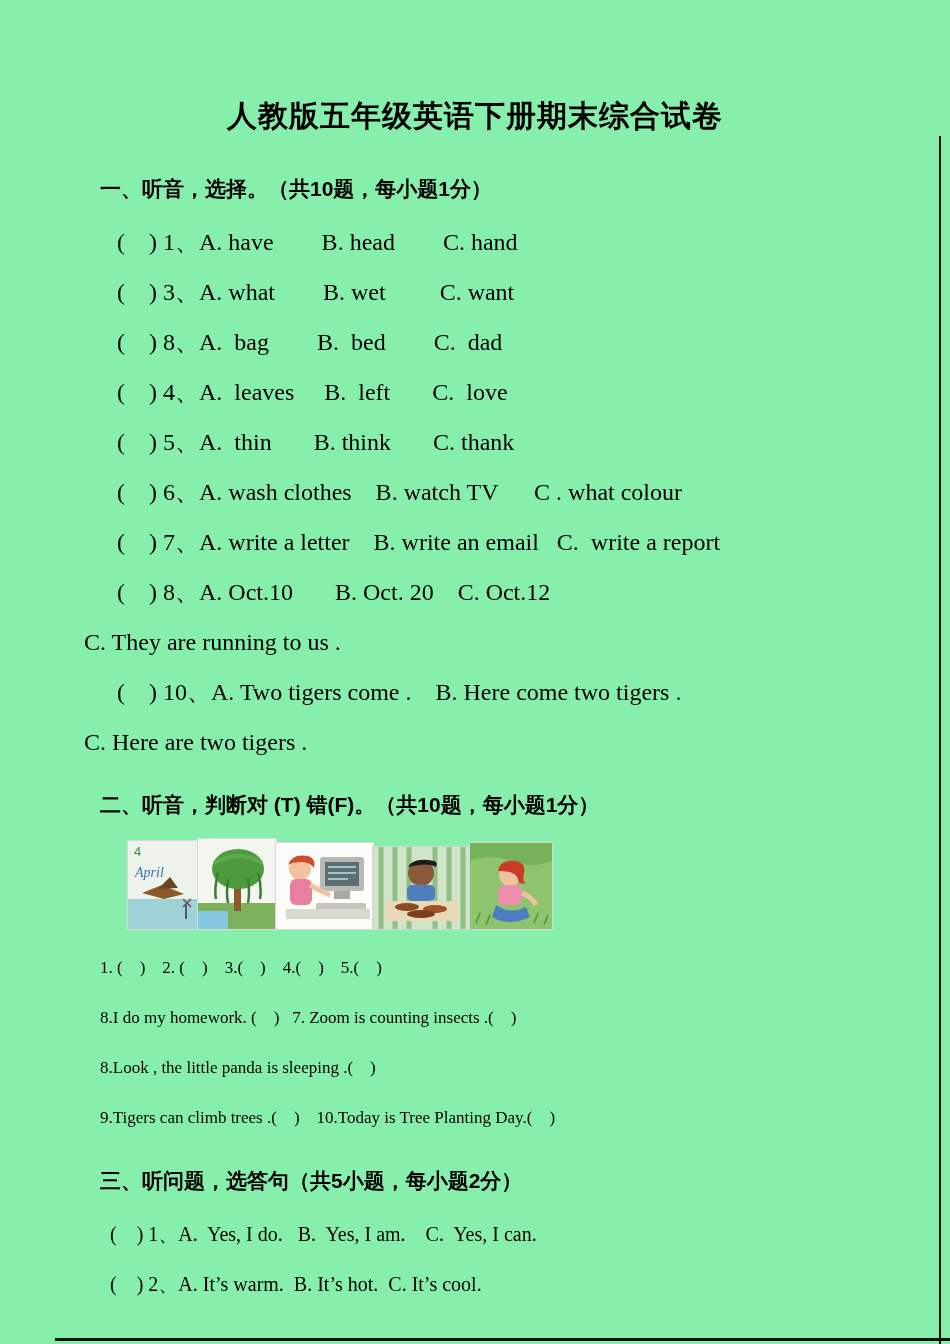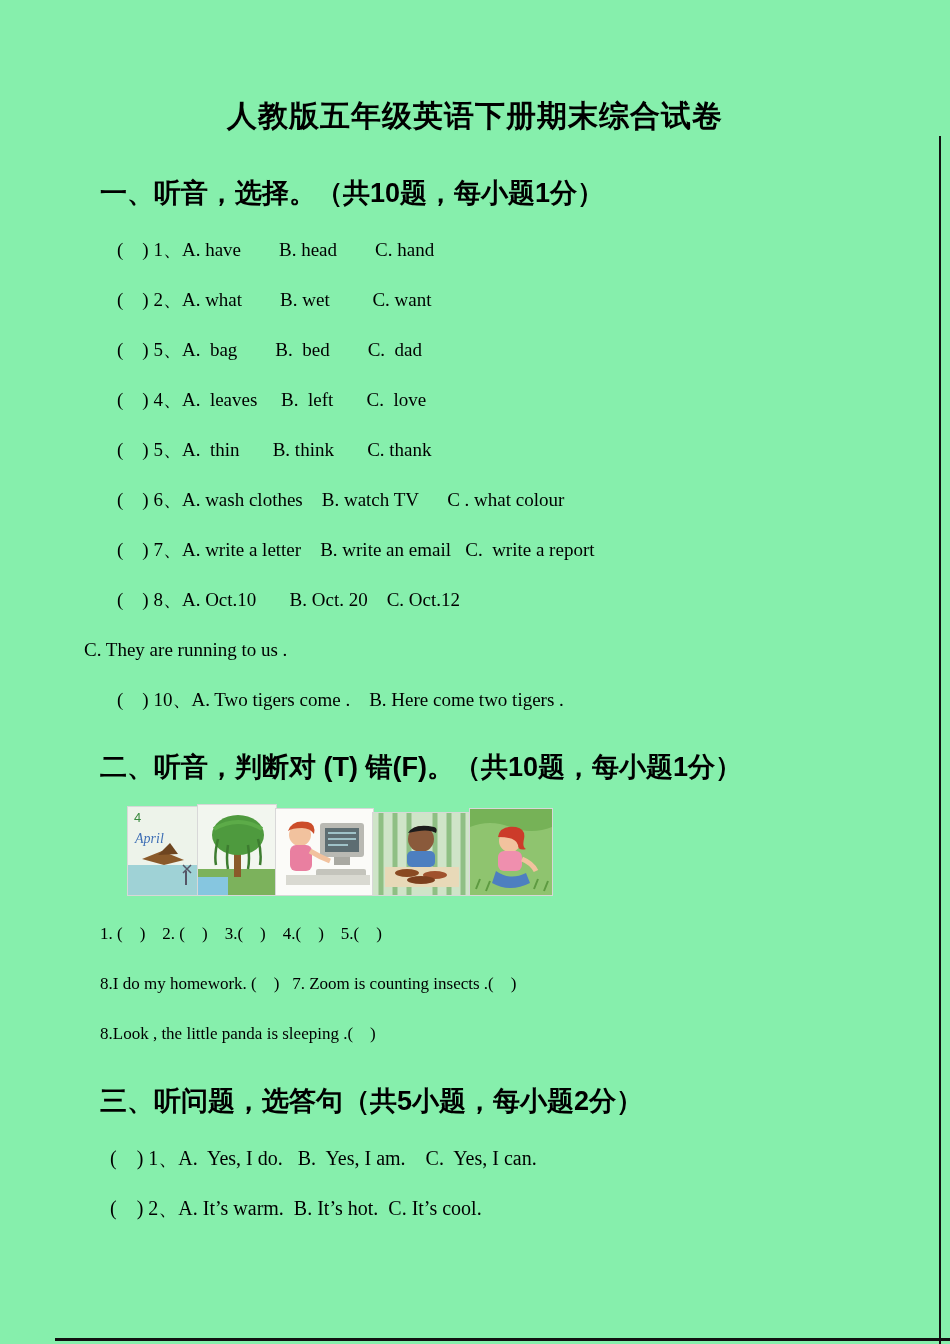--- a/index.html
+++ b/index.html
@@ -23,26 +23,26 @@
     text-align:center;
     font-family:"Liberation Sans", sans-serif;
     font-weight:bold;
     font-size:30px;
     letter-spacing:1px;
     white-space:pre-wrap;
   }
   .sec-heading {
     font-family:"Liberation Sans", sans-serif;
     font-weight:bold;
-    font-size:27px;
+    font-size:21px;
     margin:38px 11px 0 100px;
     white-space:pre-wrap;
   }
   .qline {
-    font-size:19px;
+    font-size:24px;
     line-height:22px;
     margin:28px 0 0 117px;
     white-space:pre-wrap;
   }
   .qline.cont { margin-left:84px; }
   .s2line {
     font-size:17px;
     line-height:22px;
     margin:28px 0 0 100px;
     white-space:pre-wrap;
@@ -76,29 +76,30 @@
 </style>
 </head>
 <body>
 
 <div class="page">
 
   <h1 class="title">人教版五年级英语下册期末综合试卷</h1>
 
   <h2 class="sec-heading">一、听音，选择。（共10题，每小题1分）</h2>
   <p class="qline">(    ) 1、A. have        B. head        C. hand</p>
-  <p class="qline">(    ) 2、A. what        B. wet         C. want</p>
-  <p class="qline">(    ) 5、A.  bag        B.  bed        C.  dad</p>
+  <p class="qline">(    ) 3、A. what        B. wet         C. want</p>
+  <p class="qline">(    ) 8、A.  bag        B.  bed        C.  dad</p>
   <p class="qline">(    ) 4、A.  leaves     B.  left       C.  love</p>
   <p class="qline">(    ) 5、A.  thin       B. think       C. thank</p>
   <p class="qline">(    ) 6、A. wash clothes    B. watch TV      C . what colour</p>
   <p class="qline">(    ) 7、A. write a letter    B. write an email   C.  write a report</p>
   <p class="qline">(    ) 8、A. Oct.10       B. Oct. 20    C. Oct.12</p>
   <p class="qline cont">C. They are running to us .</p>
   <p class="qline">(    ) 10、A. Two tigers come .    B. Here come two tigers .</p>
+  <p class="qline cont">C. Here are two tigers .</p>
 
   <h2 class="sec-heading">二、听音，判断对 (T) 错(F)。（共10题，每小题1分）</h2>
 
   <div class="img-row">
 
     <figure class="gap1">
       <svg class="pic" width="70" height="88" viewBox="0 0 70 88">
         <rect width="70" height="88" fill="#edf3ea"></rect>
         <rect y="58" width="70" height="30" fill="#9fd2d6"></rect>
         <text x="6" y="15" fill="#3a8a3f" font-size="13" font-family="Liberation Sans, sans-serif">4</text>
@@ -163,20 +164,21 @@
         <path d="M26 62 q14 10 30 2 l4 10 q-20 10 -38 0 Z" fill="#4d7fc0"></path>
         <path d="M52 50 q10 4 14 12" stroke="#f2c29e" stroke-width="5" fill="none"></path>
       </svg>
     </figure>
 
   </div>
 
   <p class="s2line">1. (    )    2. (    )    3.(    )    4.(    )    5.(    )</p>
   <p class="s2line">8.I do my homework. (    )   7. Zoom is counting insects .(    )</p>
   <p class="s2line">8.Look , the little panda is sleeping .(    )</p>
+  <p class="s2line">9.Tigers can climb trees .(    )    10.Today is Tree Planting Day.(    )</p>
 
   <h2 class="sec-heading">三、听问题，选答句（共5小题，每小题2分）</h2>
   <p class="s3line">(    ) 1、A.  Yes, I do.   B.  Yes, I am.    C.  Yes, I can.</p>
   <p class="s3line">(    ) 2、A. It’s warm.  B. It’s hot.  C. It’s cool.</p>
 
   <div class="edge-right"></div>
   <div class="edge-bottom"></div>
 
 </div>
 

